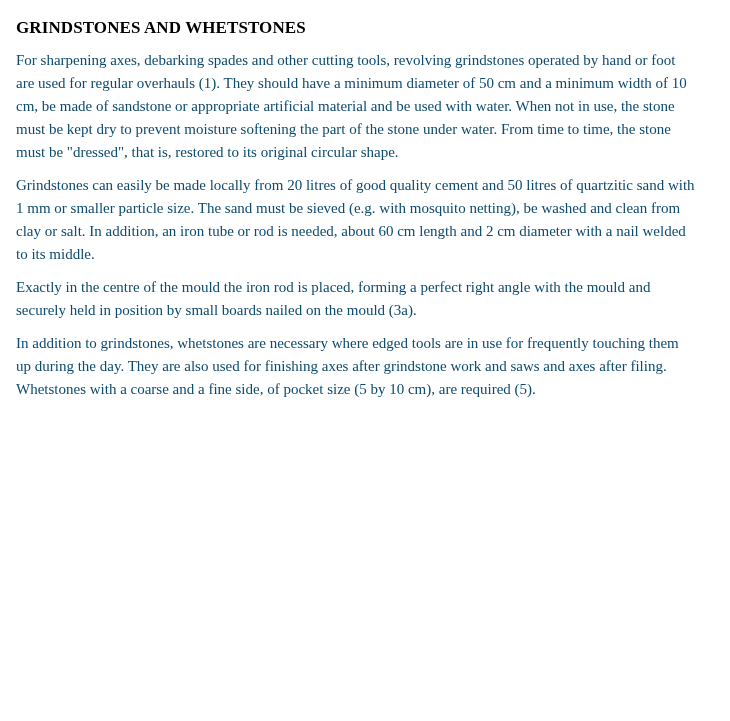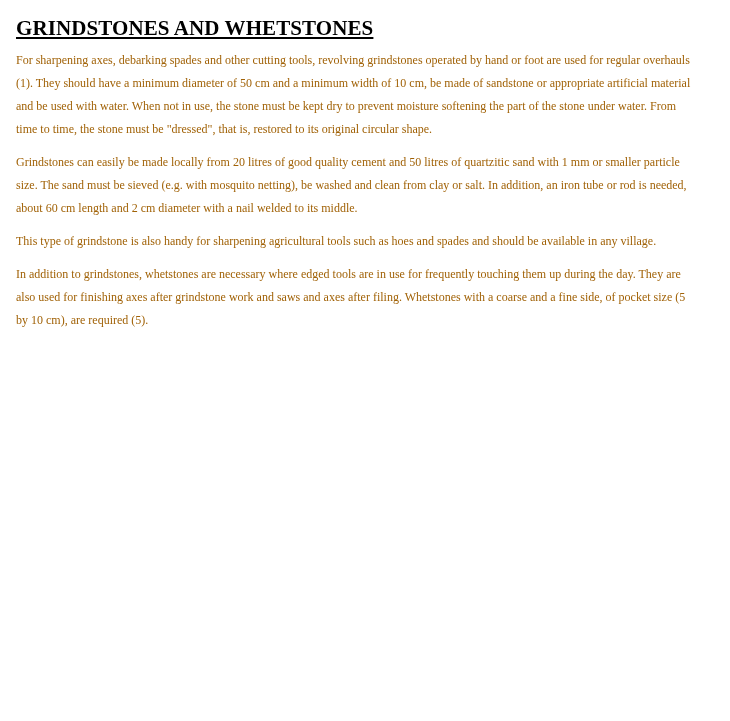--- a/index.html
+++ b/index.html
@@ -12,36 +12,35 @@
     width: 730px;
     height: 721px;
     background: #ffffff;
     color: #000000;
     font-family: "Liberation Serif", serif;
     padding: 18px 22px 0 16px;
     overflow: hidden;
   }
   .page h1 {
     margin: 0 0 11px 0;
-    font-size: 21px;
+    font-size: 17px;
     line-height: 20px;
     font-weight: bold;
     color: #000000;
     letter-spacing: 0.1px;
-    text-decoration: underline;
   }
   .page p {
     margin: 0 12px 10px 0;
-    font-size: 12px;
+    font-size: 15px;
     line-height: 23px;
-    color: #a16207;
+    color: #0c4a6e;
   }
 </style>
 </head>
 <body>
 
 <div class="page">
   <h1>GRINDSTONES AND WHETSTONES</h1>
   <p>For sharpening axes, debarking spades and other cutting tools, revolving grindstones operated by hand or foot are used for regular overhauls (1). They should have a minimum diameter of 50 cm and a minimum width of 10 cm, be made of sandstone or appropriate artificial material and be used with water. When not in use, the stone must be kept dry to prevent moisture softening the part of the stone under water. From time to time, the stone must be "dressed", that is, restored to its original circular shape.</p>
   <p>Grindstones can easily be made locally from 20 litres of good quality cement and 50 litres of quartzitic sand with 1 mm or smaller particle size. The sand must be sieved (e.g. with mosquito netting), be washed and clean from clay or salt. In addition, an iron tube or rod is needed, about 60 cm length and 2 cm diameter with a nail welded to its middle.</p>
-  <p>This type of grindstone is also handy for sharpening agricultural tools such as hoes and spades and should be available in any village.</p>
+  <p>Exactly in the centre of the mould the iron rod is placed, forming a perfect right angle with the mould and securely held in position by small boards nailed on the mould (3a).</p>
   <p>In addition to grindstones, whetstones are necessary where edged tools are in use for frequently touching them up during the day. They are also used for finishing axes after grindstone work and saws and axes after filing. Whetstones with a coarse and a fine side, of pocket size (5 by 10 cm), are required (5).</p>
 </div>
 
 </body></html>

